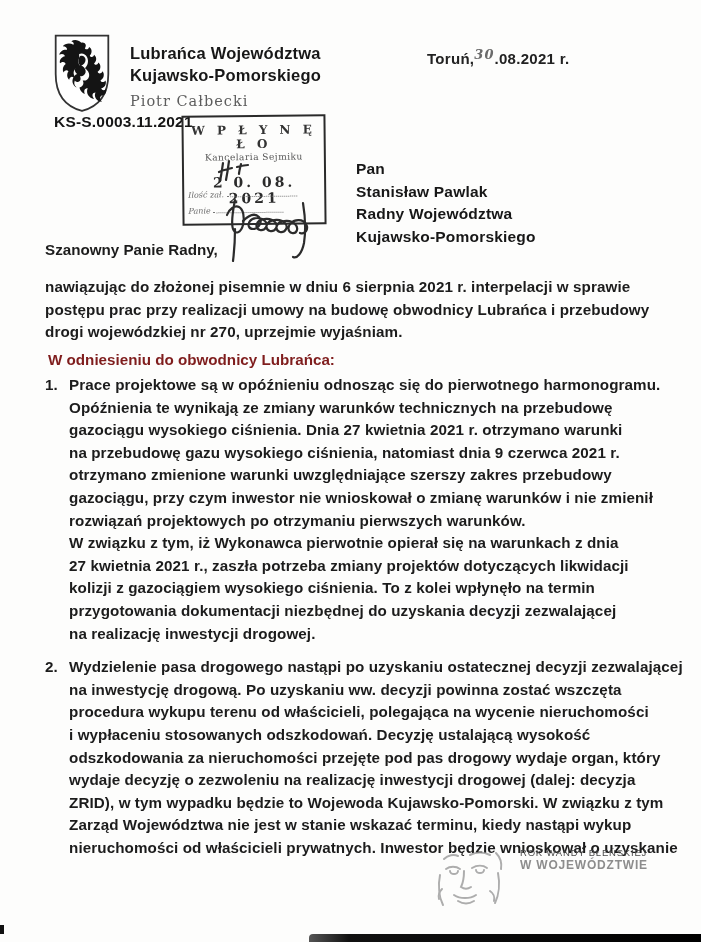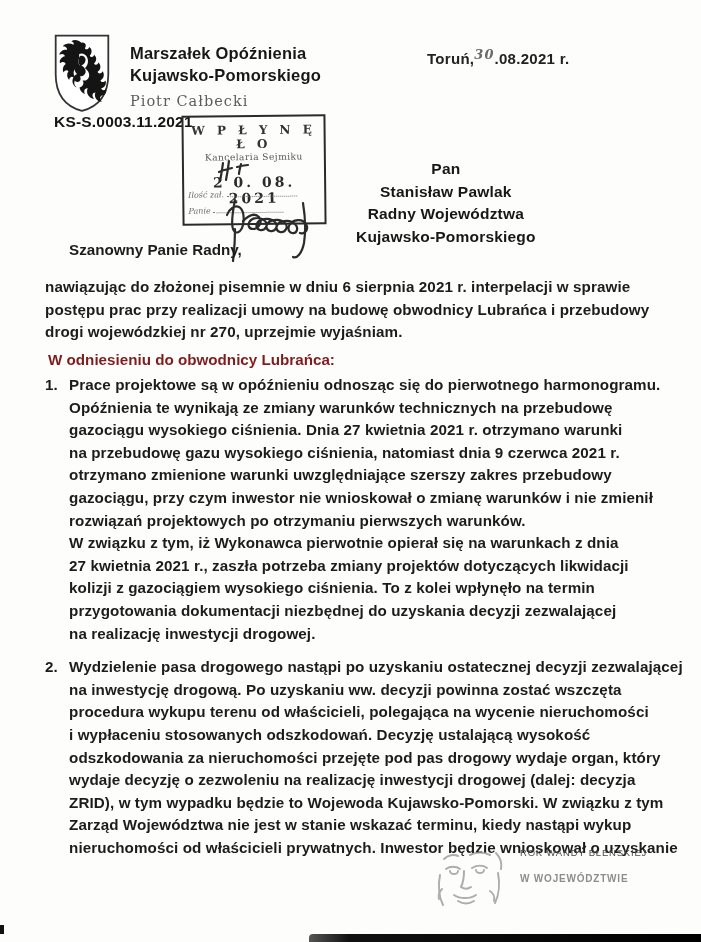--- a/index.html
+++ b/index.html
@@ -76,21 +76,21 @@
   }
   
   .addressee {
     position: absolute; left: 356px; top: 158px;
     font-size: 15.5px; font-weight: bold; line-height: 22.5px; color: #171717;
     letter-spacing: .2px;
   }
   
   .salutation {
     position: absolute; left: 45px; top: 241px;
-    font-size: 15.2px; font-weight: 600; color: #1c1c1c; margin-left: 24px;
+    font-size: 15.2px; font-weight: 600; color: #1c1c1c;
   }
   .intro {
     position: absolute; left: 45px; top: 276px; width: 650px;
     font-size: 15.2px; font-weight: 600; line-height: 22.6px; color: #1c1c1c;
     white-space: pre-line; letter-spacing: .1px;
   }
   .section-heading {
     position: absolute; left: 48px; top: 351px;
     font-size: 15.2px; font-weight: 600; color: #7f1d1d;
   }
@@ -108,22 +108,22 @@
   .footer-logo { position: absolute; left: 430px; top: 845px; display: flex; }
   .portrait-svg { width: 82px; height: 76px; margin-right: 8px; }
   .year-row { font-family: "DejaVu Sans", sans-serif; margin-top: 2px; }
   .year-bold { font-size: 29px; font-weight: bold; color: #3c3c3c; letter-spacing: 1px; }
   .year-light { font-size: 29px; font-weight: normal; color: #9e9e9e; }
   .footer-line1 {
     font-size: 9.5px; font-weight: normal; color: #4a4a4a; letter-spacing: .8px;
     margin-top: 2px;
   }
   .footer-line2 {
-    font-size: 10px; font-weight: bold; color: #8d8d8d; letter-spacing: .8px;
-    margin-top: 15px;
+    font-size: 12px; font-weight: bold; color: #8d8d8d; letter-spacing: .8px;
+    margin-top: 0;
   }
   
   .bottom-bar {
     position: absolute; right: 0; bottom: 0; height: 8px; width: 392px;
     background: linear-gradient(to right, #555 0, #111 40px, #000 100%);
     border-top-left-radius: 4px;
   }
   .left-edge-mark {
     position: absolute; left: 0; bottom: 8px; width: 4px; height: 9px; background: #111;
   }
@@ -137,21 +137,21 @@
     <path d="M8,4 L82,4 L82,58 Q82,100 45,110 Q8,100 8,58 Z" fill="#ffffff" stroke="#333" stroke-width="2.5"></path>
 
     <g fill="#141414">
       <path d="M44,14 C40,10 34,9 30,12 C33,13 34,15 33,17 C28,14 21,15 18,19 C22,19 24,21 24,24 C19,23 14,26 13,31 C17,29 20,30 21,33 C16,34 13,38 14,43 C18,40 21,41 22,44 C18,47 17,52 19,56 C21,52 24,52 26,54 C23,58 24,63 27,66 C28,62 31,61 33,63 C30,68 32,74 37,77 C36,72 39,70 42,71 C40,77 43,84 49,86 C47,81 49,78 53,78 C50,85 55,92 62,93 C58,88 60,84 64,84 C61,90 66,97 73,97 C69,93 70,89 74,88 C78,87 80,83 79,79 C76,82 73,81 72,78 C77,77 80,72 78,67 C76,70 72,70 71,67 C76,64 77,58 74,54 C72,58 68,58 67,55 C72,52 72,45 68,42 C67,46 63,46 62,43 C66,40 66,34 62,31 C61,35 57,35 56,32 C60,28 59,22 55,20 C54,24 51,24 49,22 C52,18 50,13 44,14 Z"></path>
       <path d="M41,30 C45,28 50,30 52,34 C55,40 53,46 49,50 C52,52 56,56 55,61 C54,66 50,68 46,67 C48,70 47,74 44,76 C41,78 37,77 35,74 C33,70 35,66 38,64 C34,62 32,57 34,53 C36,49 40,48 43,49 C40,45 39,39 41,35 Z" fill="#fdfdfc"></path>
       <path d="M42,33 C46,31 50,34 50,38 C50,42 47,45 44,46 C48,48 51,52 50,56 C49,60 45,62 42,61 C44,64 43,68 40,69 C37,70 35,68 34,65 C33,62 35,59 38,58 C35,56 34,52 36,49 C37,46 40,45 42,46 C40,43 39,37 42,33 Z"></path>
     </g>
   </svg>
 
   <div class="org-block">
-    <div class="org-line">Marszałek Opóźnienia</div>
+    <div class="org-line">Lubrańca Województwa</div>
     <div class="org-line">Kujawsko-Pomorskiego</div>
     <div class="person-line">Piotr Całbecki</div>
   </div>
 
   <div class="dateline"><span>Toruń,</span><span class="hand-day">30</span><span>.08.2021 r.</span></div>
 
   <div class="refnum">KS-S.0003.11.2021</div>
 
   <div class="stamp">
     <div class="stamp-title">W P Ł Y N Ę Ł O</div>
@@ -165,21 +165,21 @@
     <g fill="none" stroke="#2b2b2b" stroke-width="2.2" stroke-linecap="round">
       <path d="M18,8 C17,15 16,22 15,26 M24,6 C23,14 22,20 21,25 M14,17 C18,15 23,14 27,13"></path>
       <path d="M36,9 C35,13 34,17 34,19 M32,12 C36,11 40,10 43,10"></path>
       <path d="M30,45 C28,55 26,68 28,74 C30,80 36,78 38,70 C40,62 38,54 34,52 C30,50 24,54 22,60"></path>
       <path d="M38,66 C44,60 50,58 54,62 C58,66 54,74 48,74 C44,74 42,70 45,66 C48,62 56,62 60,66 C64,70 60,76 55,75 C51,74 50,69 54,66 C58,63 66,63 70,67 C74,71 70,77 65,76 C61,75 60,70 64,67 C68,64 76,64 80,68 C84,72 80,78 75,77 C71,76 70,71 74,68 C78,65 86,65 90,69 C94,73 92,79 87,78 C83,77 82,72 86,68 C90,64 98,64 101,69 C104,74 100,80 95,78"></path>
       <path d="M98,48 C100,60 101,75 99,88 C97,98 92,104 88,102"></path>
       <path d="M30,74 C30,86 29,98 28,106"></path>
     </g>
   </svg>
 
-  <div class="addressee" style="white-space: pre-line; text-align: center;">Pan
+  <div class="addressee" style="white-space: pre-line;">Pan
 Stanisław Pawlak
 Radny Województwa
 Kujawsko-Pomorskiego</div>
 
   <div class="salutation">Szanowny Panie Radny,</div>
 
   <div class="intro">nawiązując do złożonej pisemnie w dniu 6 sierpnia 2021 r. interpelacji w sprawie
 postępu prac przy realizacji umowy na budowę obwodnicy Lubrańca i przebudowy
 drogi wojewódzkiej nr 270, uprzejmie wyjaśniam.</div>
 

